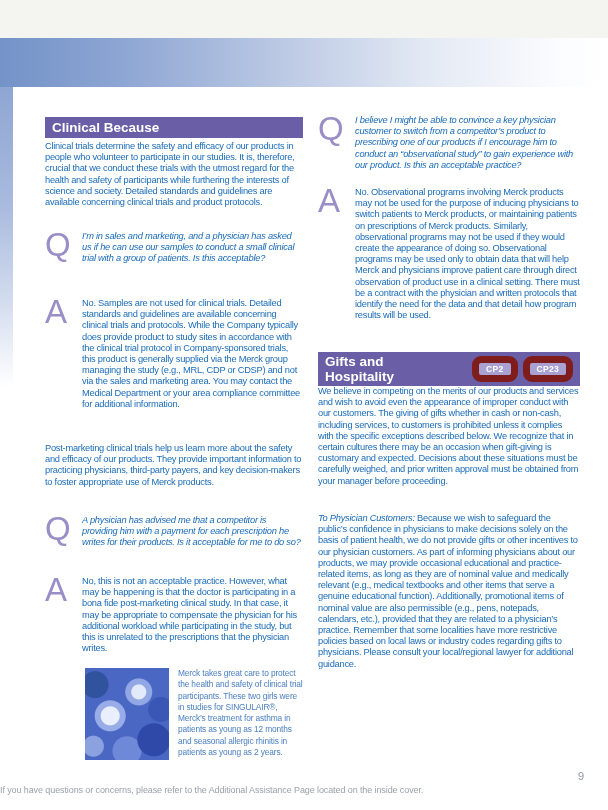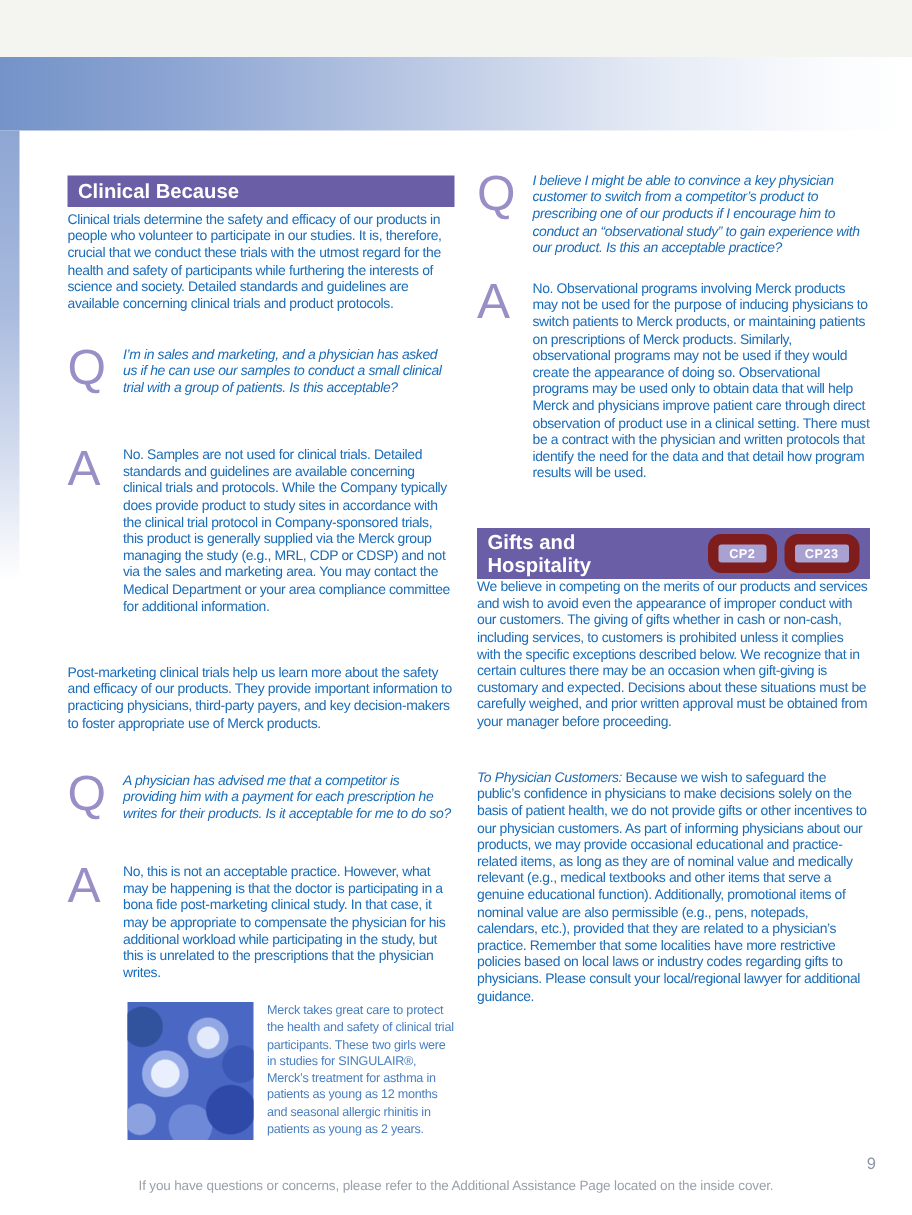--- a/index.html
+++ b/index.html
@@ -34,21 +34,21 @@
       radial-gradient(circle at 64% 26%, #e3eafb 0 7px, #92a8e5 8px 13px, rgba(0,0,0,0) 14px),
       radial-gradient(circle at 30% 52%, #e9effc 0 9px, #98ade8 10px 15px, rgba(0,0,0,0) 16px),
       radial-gradient(circle at 82% 78%, #2e49a8 0 16px, rgba(0,0,0,0) 17px),
       radial-gradient(circle at 12% 18%, #31539e 0 13px, rgba(0,0,0,0) 14px),
       radial-gradient(circle at 50% 90%, #6e89d8 0 14px, rgba(0,0,0,0) 15px),
       radial-gradient(circle at 10% 85%, #8ba1e0 0 10px, rgba(0,0,0,0) 11px),
       radial-gradient(circle at 90% 45%, #3b57b5 0 12px, rgba(0,0,0,0) 13px);}
   .caption{flex:1; color:#4b80c0; font-size:8.4px; line-height:11.3px; letter-spacing:-0.15px;}
 
   .page-num{position:absolute; right:24px; top:770px; color:#8e95a5; font-size:11px;}
-  .footer{position:absolute; left:0; top:785px; width:608px; text-align:center;
+  .footer{position:absolute; left:0; top:785px; width:608px; 
     color:#9aa1ab; font-size:9px; letter-spacing:-0.1px;}
 </style>
 </head>
 <body>
 
 <div class="page">
   <div class="paper-top"></div>
   <div class="top-bar"></div>
   <div class="left-strip"></div>
 

